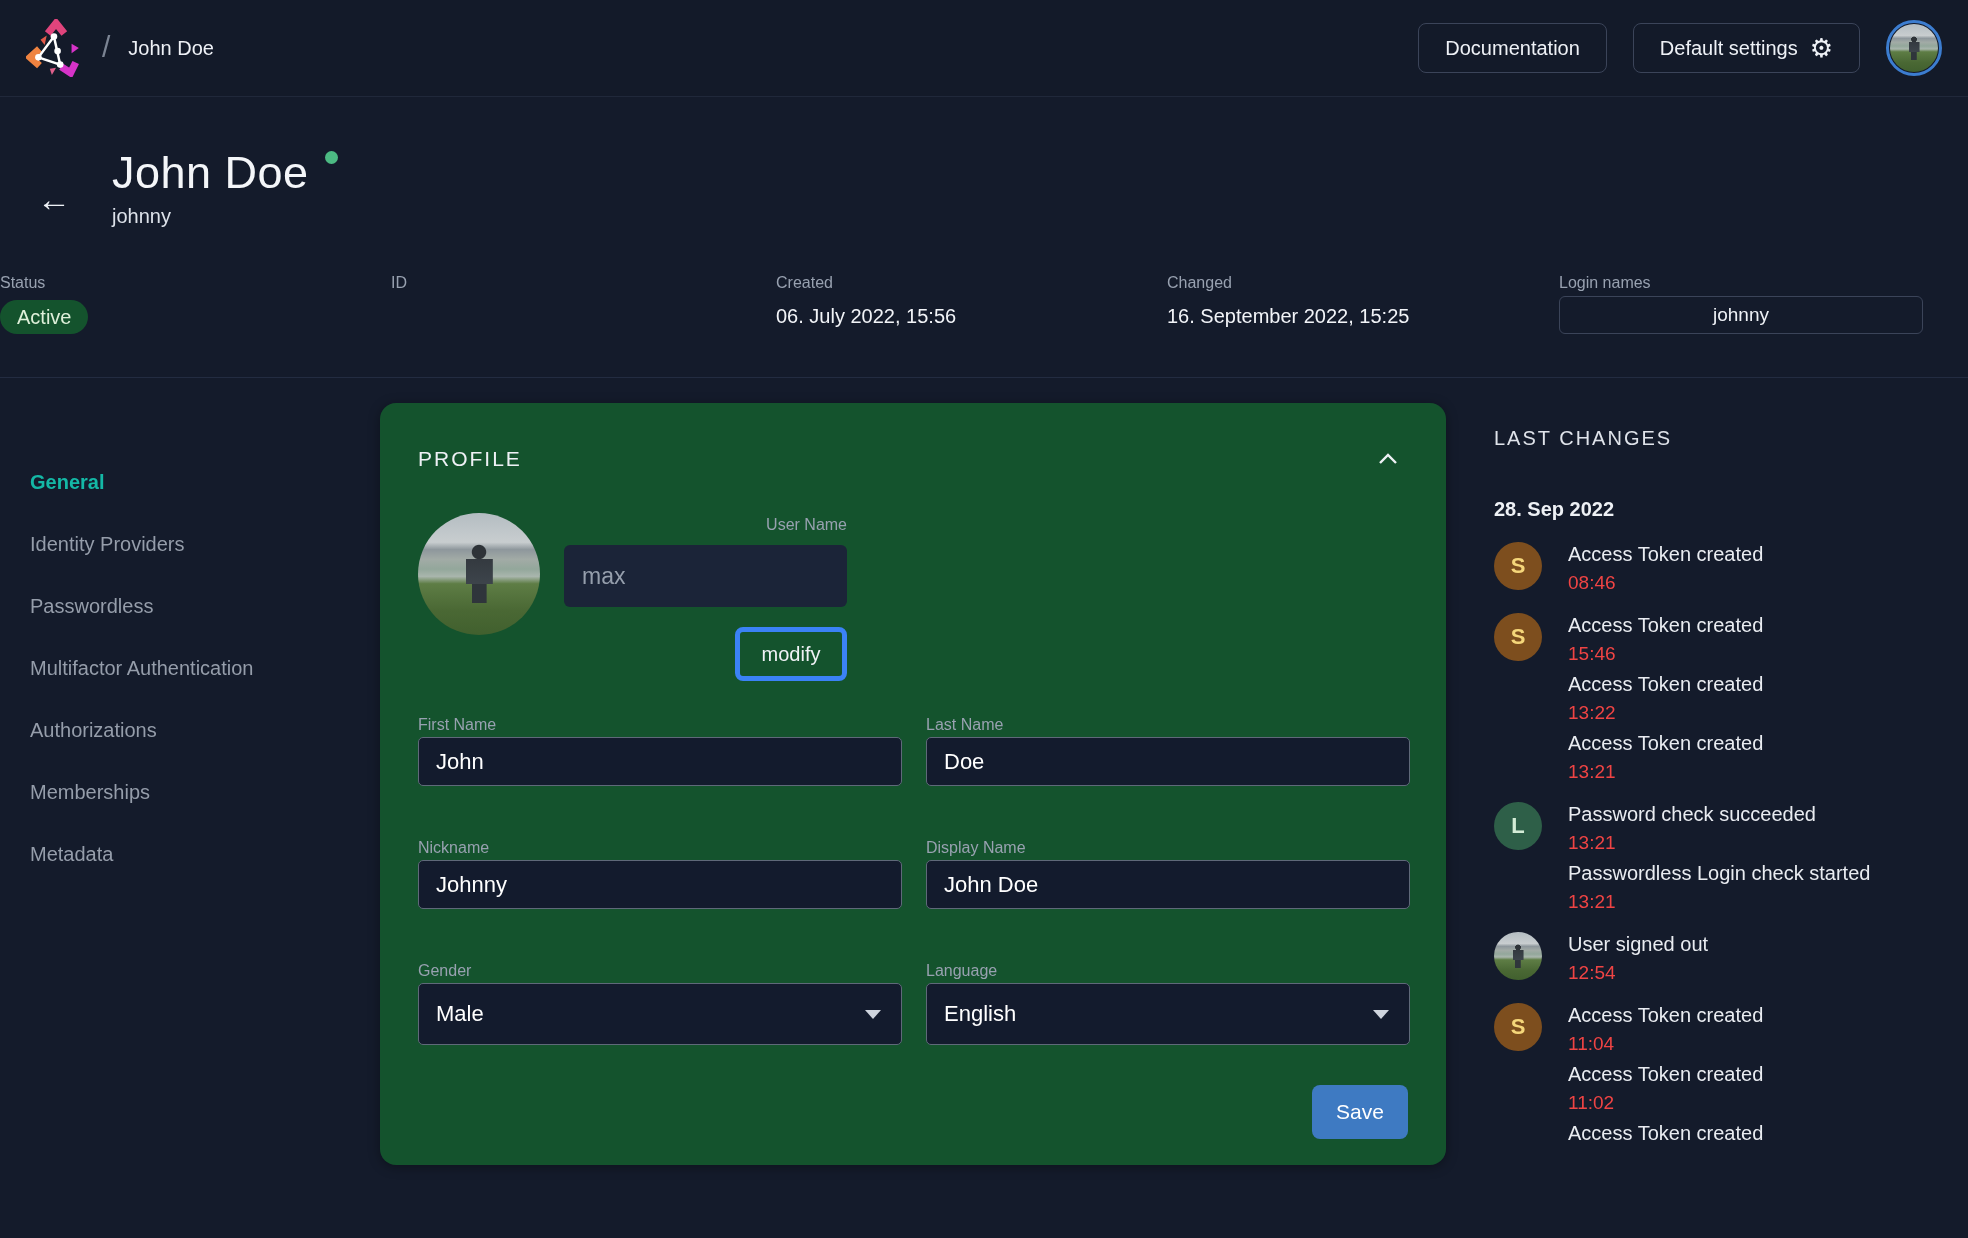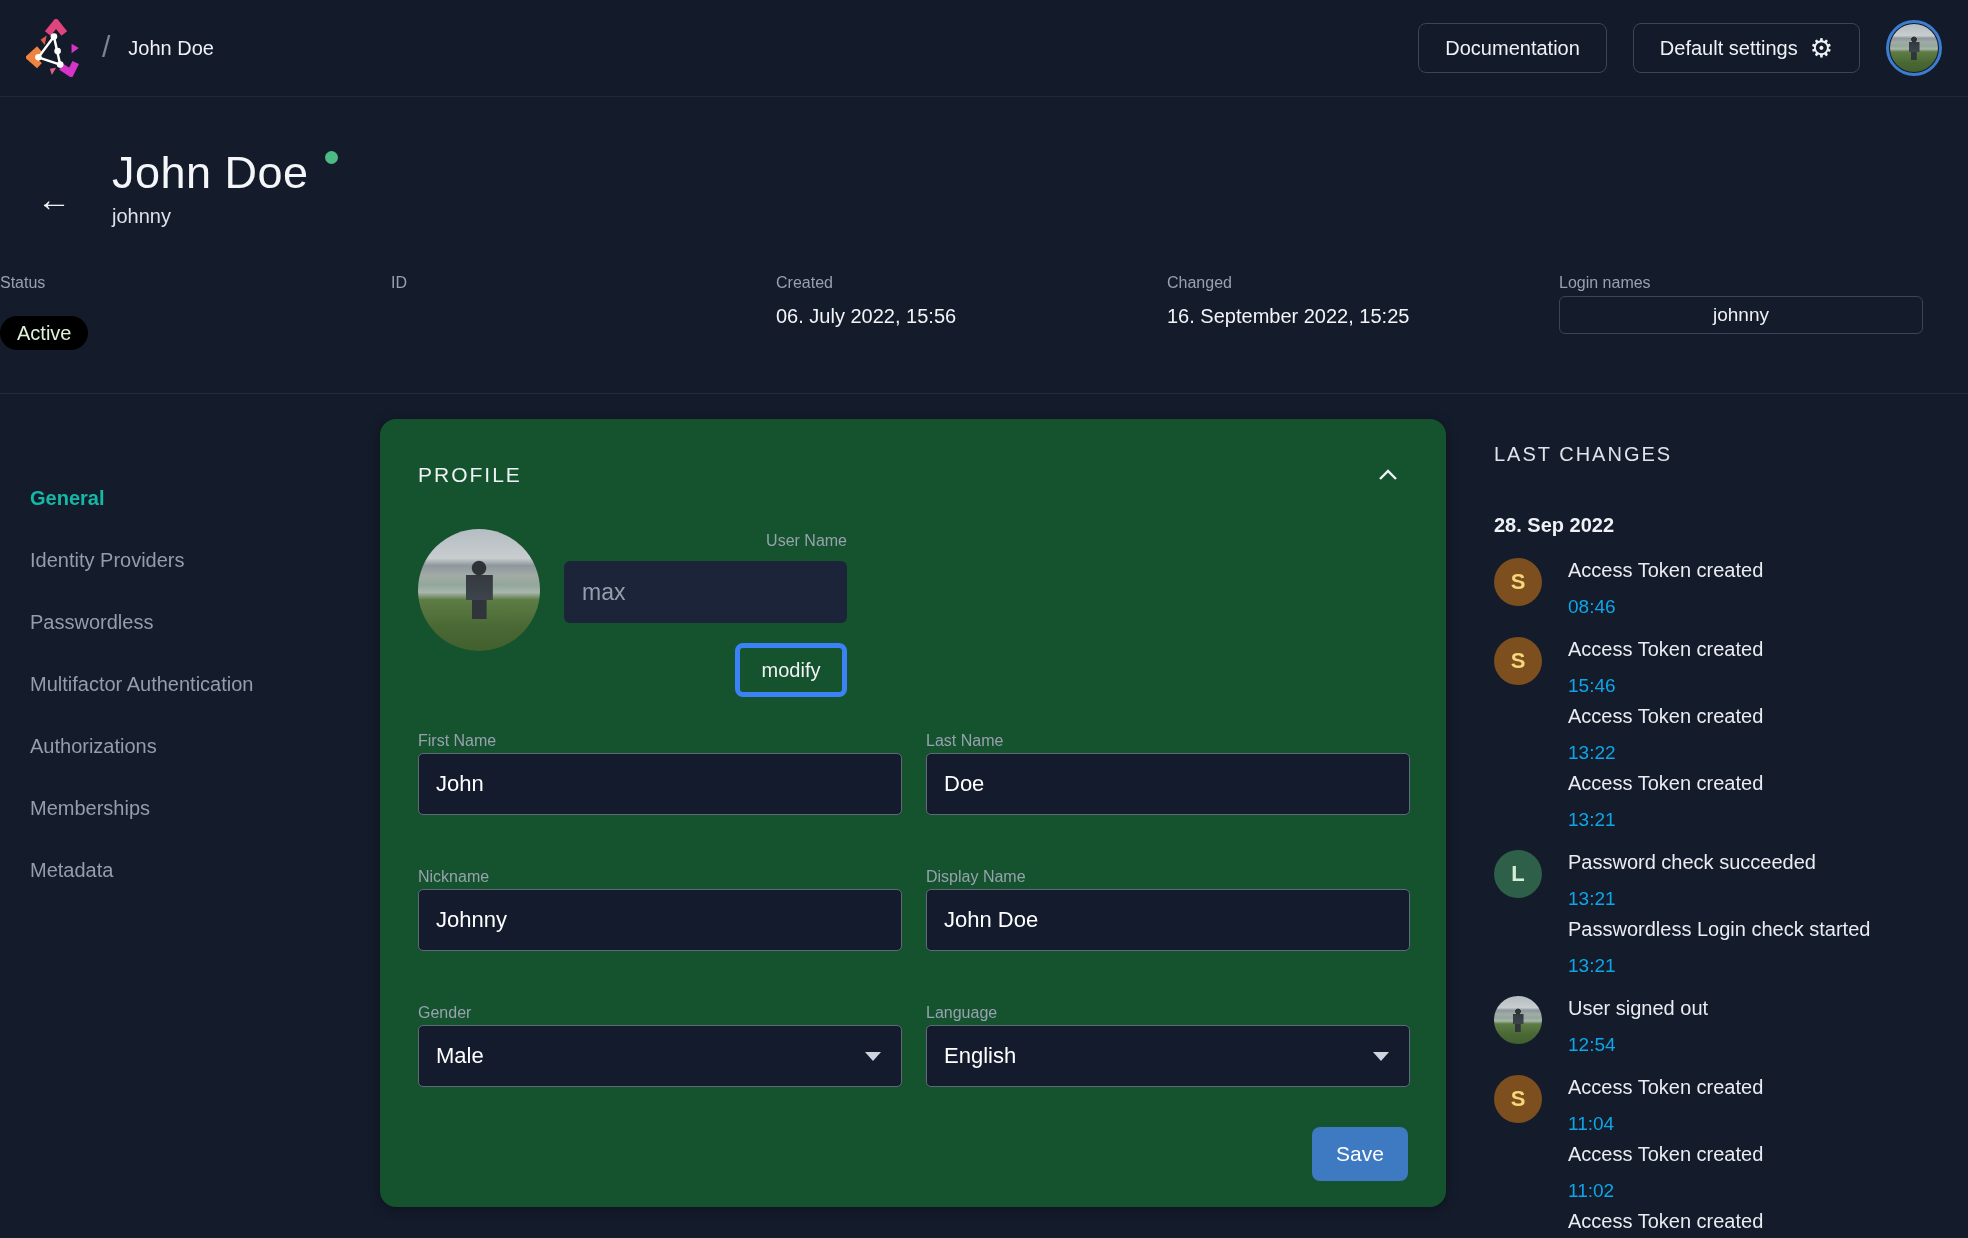--- a/index.html
+++ b/index.html
@@ -52,21 +52,21 @@
   
   .meta-row { display:flex; margin-top:43px; }
   .meta-col { width:391px; }
   .meta-col.c2 { width:385px; }
   .meta-col.c4 { width:392px; }
   .meta-col.c5 { width:364px; }
   .meta-label { font-size:16px; color:#98a1b0; line-height:22px; }
   .meta-value { font-size:20px; color:#f2f4f8; margin-top:8px; line-height:28px; }
   .pill {
     display:inline-block; height:34px; line-height:34px; padding:0 17px; border-radius:17px;
-    background:#000000; color:#dff0da; font-size:20px; margin-top:22px;
+    background:#14532d; color:#dff0da; font-size:20px; margin-top:6px;
   }
   .login-box {
     margin-top:2px; width:364px; height:38px; border:1px solid #3b4459; border-radius:6px;
     display:flex; align-items:center; justify-content:center; font-size:19px; color:#eef1f6;
   }
   .divider { border-top:1px solid #232c41; margin-top:43px; }
   
   .content { display:flex; align-items:flex-start; }
   .sidebar { width:380px; flex:none; padding:45px 24px 0 30px; }
   .side-item { font-size:20px; line-height:25px; color:#959daa; margin-bottom:37px; cursor:pointer; }
@@ -86,21 +86,21 @@
   .uname-input {
     width:283px; height:62px; background:#1b2438; border-radius:6px; border:none;
     color:#959eac; font-size:23px; line-height:62px; padding:0 18px;
   }
   .modify-btn {
     margin-top:20px; width:112px; height:54px; border:5px solid #3b82f6; border-radius:8px;
     background:transparent; color:#f0f2f6; font-size:20px; font-family:inherit; cursor:pointer;
   }
   .form-grid { display:grid; grid-template-columns:484px 484px; column-gap:24px; row-gap:50px; margin-top:32px; }
   .text-input {
-    width:100%; height:62px; background:#131b2d; border:1px solid #5f6979; border-radius:5px;
+    width:100%; height:49px; background:#131b2d; border:1px solid #5f6979; border-radius:5px;
     color:#ffffff; font-size:22px; padding:0 17px; font-family:inherit; outline:none;
   }
   .select-box {
     width:100%; height:62px; background:#131b2d; border:1px solid #5f6979; border-radius:5px;
     color:#ffffff; font-size:22px; padding:0 20px 0 17px; display:flex; align-items:center;
     justify-content:space-between; cursor:pointer;
   }
   .tri-down { width:0; height:0; border-left:8px solid transparent; border-right:8px solid transparent; border-top:9px solid #cfd5de; }
   .save-row { display:flex; justify-content:flex-end; margin-top:40px; }
   .save-btn {
@@ -116,21 +116,21 @@
   .tl-event.has-icon + .tl-event, .tl-event + .tl-event { margin-top:0; }
   .tl-event:not(:nth-child(2)).has-icon { margin-top:18px; }
   .tl-event.no-icon { padding-left:74px; }
   .tl-icon {
     width:48px; height:48px; border-radius:50%; flex:none; display:flex;
     align-items:center; justify-content:center; font-size:22px; font-weight:600;
   }
   .tl-icon.s { background:#7d4e1e; color:#f5d67a; }
   .tl-icon.l { background:#2e5f48; color:#d3ecd6; }
   .tl-title { font-size:20px; color:#e9ecf1; line-height:25px; }
-  .tl-time { font-size:19px; color:#0ea5e9; line-height:24px; margin-top:12px; }
+  .tl-time { font-size:19px; color:#ef4444; line-height:24px; margin-top:4px; }
 </style>
 </head>
 <body>
 
 <header class="topbar">
   <div class="topbar-left">
     <svg class="logo" viewBox="0 0 56 56">
       <g fill="none">
 
         <path d="M21 14 L29 4 L37 14" stroke="#e0447c" stroke-width="7"></path>

